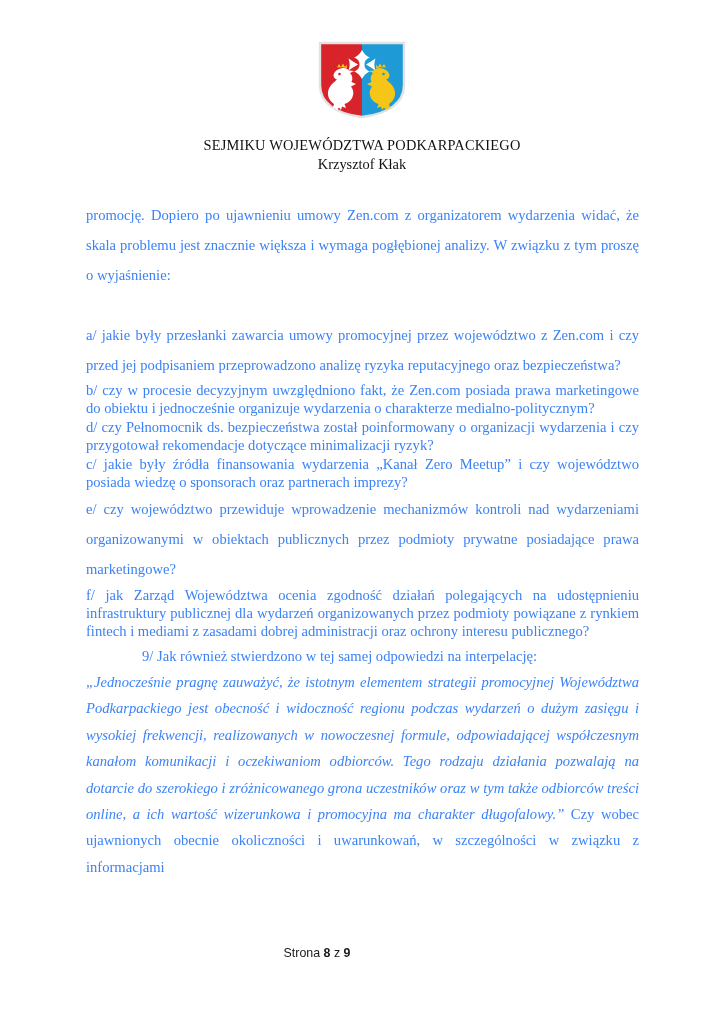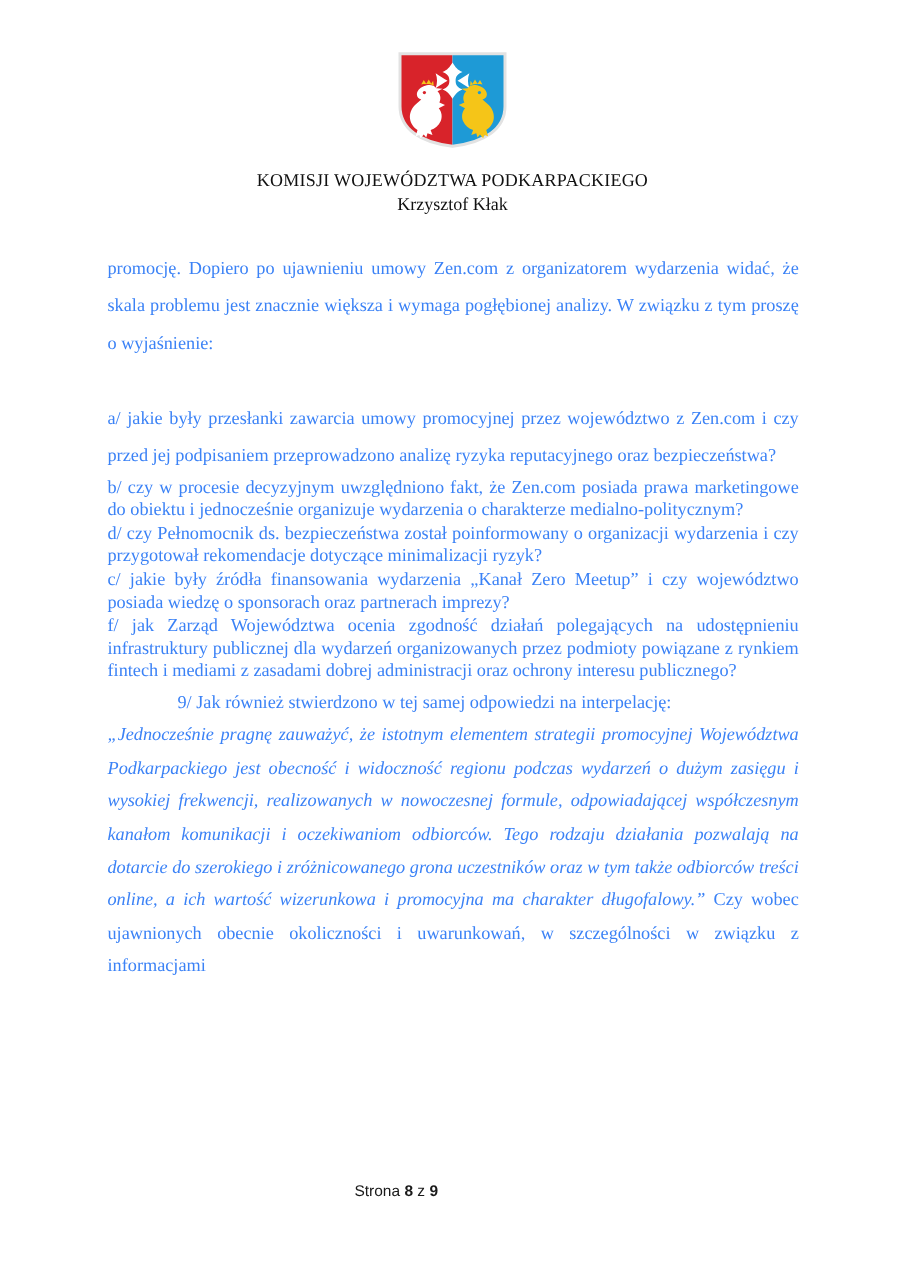--- a/index.html
+++ b/index.html
@@ -173,36 +173,37 @@
                  C52,38 52.5,34.5 55,32 L51,30 L56,29.5
                  C58,27 61.5,26 66,28 Z"></path>
         <circle cx="65.5" cy="33" r="1.3" fill="#1e9ad6"></circle>
         <path d="M68,26.5 L66,23 L64,26 L62,22.5 L60,26 L58.5,23.5 L58,27.5
                  C61,26 65,26 68,26.5 Z" fill="#f5c518"></path>
       </g>
     </svg>
   </div>
 
   <div class="header-block">
-    <div class="header-line">KOMISJI WOJEWÓDZTWA PODKARPACKIEGO</div>
+    <div class="header-line">SEJMIKU WOJEWÓDZTWA PODKARPACKIEGO</div>
     <div class="header-name">Krzysztof Kłak</div>
   </div>
 
   <div class="body-area">
 
     <p class="para-loose">promocję. Dopiero po ujawnieniu umowy Zen.com z organizatorem wydarzenia widać, że skala problemu jest znacznie większa i wymaga pogłębionej analizy. W związku z tym proszę o wyjaśnienie:</p>
 
     <p class="para-loose gap-a">a/ jakie były przesłanki zawarcia umowy promocyjnej przez województwo z Zen.com i czy przed jej podpisaniem przeprowadzono analizę ryzyka reputacyjnego oraz bezpieczeństwa?</p>
 
     <p class="para-tight gap-b">b/ czy w procesie decyzyjnym uwzględniono fakt, że Zen.com posiada prawa marketingowe do obiektu i jednocześnie organizuje wydarzenia o charakterze medialno-politycznym?</p>
 
     <p class="para-tight gap-b">d/ czy Pełnomocnik ds. bezpieczeństwa został poinformowany o organizacji wydarzenia i czy przygotował rekomendacje dotyczące minimalizacji ryzyk?</p>
 
     <p class="para-tight gap-b">c/ jakie były źródła finansowania wydarzenia „Kanał Zero Meetup” i czy województwo posiada wiedzę o sponsorach oraz partnerach imprezy?</p>
 
+    <p class="para-loose gap-c">e/ czy województwo przewiduje wprowadzenie mechanizmów kontroli nad wydarzeniami organizowanymi w obiektach publicznych przez podmioty prywatne posiadające prawa marketingowe?</p>
 
     <p class="para-tight gap-b">f/ jak Zarząd Województwa ocenia zgodność działań polegających na udostępnieniu infrastruktury publicznej dla wydarzeń organizowanych przez podmioty powiązane z rynkiem fintech i mediami z zasadami dobrej administracji oraz ochrony interesu publicznego?</p>
 
 
     <p class="para-quote gap-c indent">9/ Jak również stwierdzono w tej samej odpowiedzi na interpelację:</p>
 
     <p class="para-quote"><span class="italic">„Jednocześnie pragnę zauważyć, że istotnym elementem strategii promocyjnej Województwa Podkarpackiego jest obecność i widoczność regionu podczas wydarzeń o dużym zasięgu i wysokiej frekwencji, realizowanych w nowoczesnej formule, odpowiadającej współczesnym kanałom komunikacji i oczekiwaniom odbiorców. Tego rodzaju działania pozwalają na dotarcie do szerokiego i zróżnicowanego grona uczestników oraz w tym także odbiorców treści online, a ich wartość wizerunkowa i promocyjna ma charakter długofalowy.”</span><span> Czy wobec ujawnionych obecnie okoliczności i uwarunkowań, w szczególności w związku z informacjami</span></p>
 
   </div>
 

